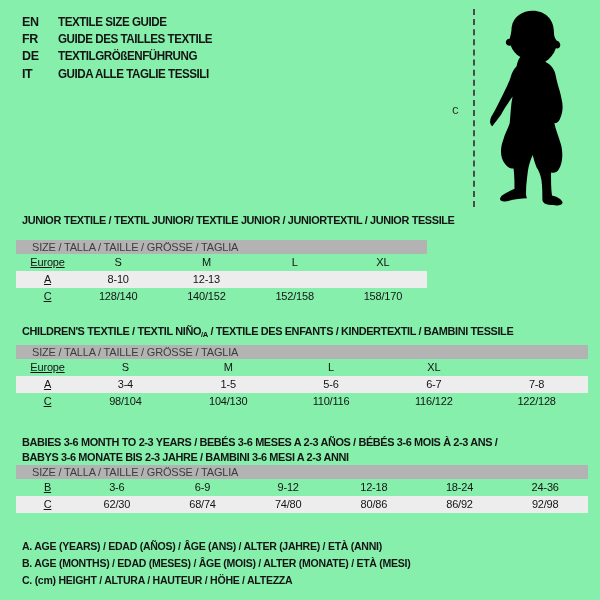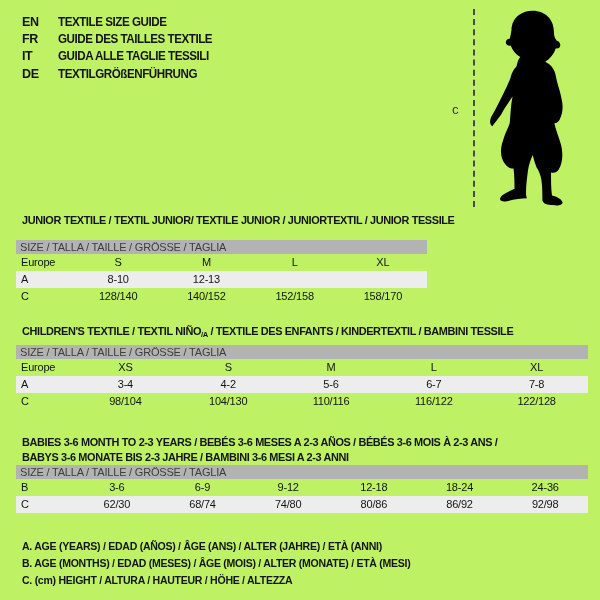--- a/index.html
+++ b/index.html
@@ -4,21 +4,21 @@
 <style>
   * { margin:0; padding:0; box-sizing:border-box; }
   html,body { width:600px; height:600px; }
   body {
     font-family:"Liberation Sans", sans-serif;
     background:#ffffff;
     color:#141414;
     position:relative;
     overflow:hidden;
   }
-  .page { position:absolute; inset:0; width:600px; height:600px; background:#bef264; }
+  .page { position:absolute; inset:0; width:600px; height:600px; background:#86efac; }
 
   
   .lang-header { position:absolute; left:22px; top:13px; }
   .lang-row { display:flex; height:17.4px; align-items:center; }
   .lang-code {
     width:36px; font-weight:700; font-size:12.5px; letter-spacing:-0.4px;
   }
   .lang-title {
     font-weight:700; font-size:12.5px; letter-spacing:-0.5px; white-space:nowrap;
     transform:scaleX(0.93); transform-origin:left center;
@@ -43,28 +43,28 @@
   }
   .section-title .subscript { font-size:8px; vertical-align:-2px; }
   .title-line { line-height:14.5px; }
 
   .size-table { position:absolute; left:16px; }
   .t-narrow { width:411px; }
   .t-wide   { width:572px; }
 
   .size-bar {
     height:14px; line-height:14px; background:#b3b3b3; color:#3d3d3d;
-    font-size:11px; padding-left:4px; letter-spacing:-0.2px;
+    font-size:11px; padding-left:16px; letter-spacing:-0.2px;
   }
   .t-row { display:grid; height:17px; line-height:17px; font-size:11px; letter-spacing:-0.2px; }
   .cols5 { grid-template-columns:58px repeat(4,1fr); }
   .cols6 { grid-template-columns:58px repeat(5,1fr); }
   .cols7 { grid-template-columns:58px repeat(6,1fr); }
   .t-row .cell { text-align:center; }
-  .t-row .label { text-align:left; padding-left:5px; }
+  .t-row .label { text-align:center; padding-left:5px;text-decoration:underline; }
   .shaded { background:#ededed; }
 
   
   .footnotes { position:absolute; left:22px; top:538px; }
   .footnote {
     font-weight:700; font-size:11px; line-height:17px; letter-spacing:-0.3px;
     white-space:nowrap; transform:scaleX(0.96); transform-origin:left center;
   }
 </style>
 </head>
@@ -75,26 +75,26 @@
   <div class="lang-header">
     <div class="lang-row">
       <span class="lang-code">EN</span>
       <span class="lang-title">TEXTILE SIZE GUIDE</span>
     </div>
     <div class="lang-row">
       <span class="lang-code">FR</span>
       <span class="lang-title">GUIDE DES TAILLES TEXTILE</span>
     </div>
     <div class="lang-row">
+      <span class="lang-code">DE</span>
+      <span class="lang-title">TEXTILGRÖßENFÜHRUNG</span>
+    </div>
+    <div class="lang-row">
       <span class="lang-code">IT</span>
       <span class="lang-title">GUIDA ALLE TAGLIE TESSILI</span>
-    </div>
-    <div class="lang-row">
-      <span class="lang-code">DE</span>
-      <span class="lang-title">TEXTILGRÖßENFÜHRUNG</span>
     </div>
   </div>
 
   <span class="measure-label">C</span>
   <div class="measure-line"></div>
   <svg class="silhouette" width="90" height="200" viewBox="0 0 82 208" aria-hidden="true">
     <path fill="#000000" d="
       M47,4
       C60,4 69,13 69,26
       C69,30 70,33 72,35
@@ -165,30 +165,29 @@
     </div>
   </div>
 
   <div class="section-title" style="top:325px;">
     <span>CHILDREN'S TEXTILE / TEXTIL NIÑO</span><span class="subscript">/A</span><span> / TEXTILE DES ENFANTS / KINDERTEXTIL / BAMBINI TESSILE</span>
   </div>
   <div class="size-table t-wide" style="top:345px;">
     <div class="size-bar">SIZE / TALLA / TAILLE / GRÖSSE / TAGLIA</div>
     <div class="t-row cols6">
       <span class="label">Europe</span>
-      <span class="cell">XS</span>
       <span class="cell">S</span>
       <span class="cell">M</span>
       <span class="cell">L</span>
       <span class="cell">XL</span>
     </div>
     <div class="t-row cols6 shaded">
       <span class="label">A</span>
       <span class="cell">3-4</span>
-      <span class="cell">4-2</span>
+      <span class="cell">1-5</span>
       <span class="cell">5-6</span>
       <span class="cell">6-7</span>
       <span class="cell">7-8</span>
     </div>
     <div class="t-row cols6">
       <span class="label">C</span>
       <span class="cell">98/104</span>
       <span class="cell">104/130</span>
       <span class="cell">110/116</span>
       <span class="cell">116/122</span>

